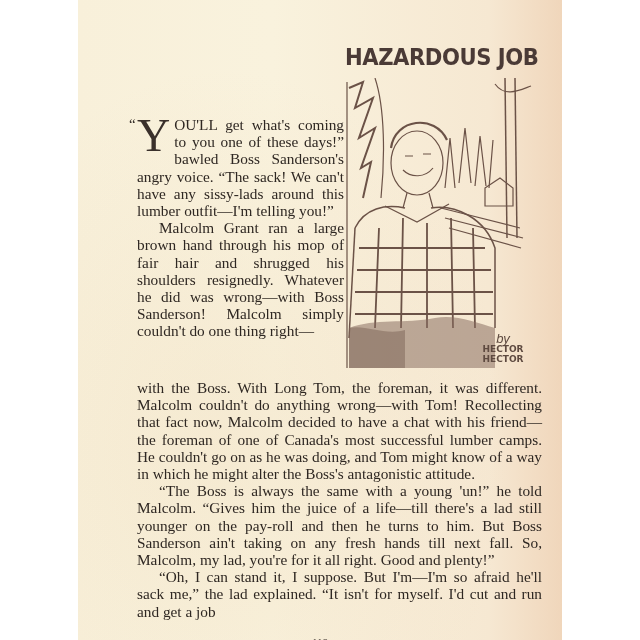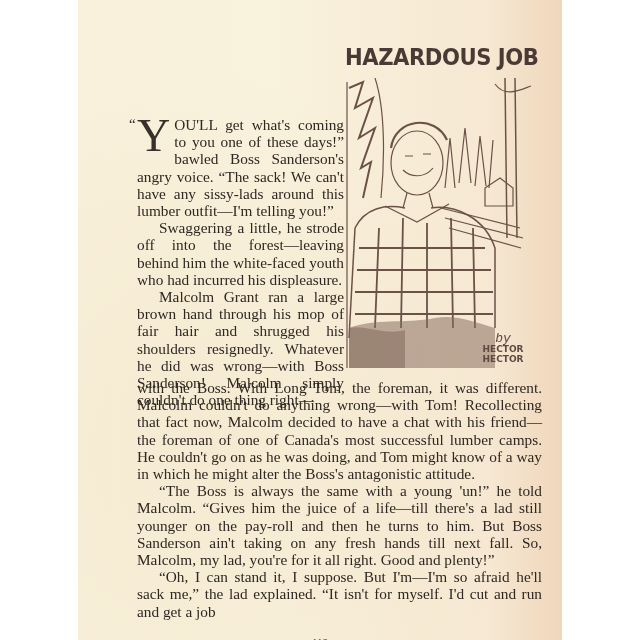--- a/index.html
+++ b/index.html
@@ -23,21 +23,21 @@
     transform: scaleX(0.92); transform-origin:left top;
   }
   .illustration {
     position:absolute; left:345px; top:78px; width:188px; height:292px;
   }
   .illustration svg { width:100%; height:100%; }
   .signature {
     position:absolute; left:468px; top:334px; width:70px; text-align:center;
     color:#5e4a40; font-family:"DejaVu Sans", sans-serif; font-size:9px; line-height:10px; font-weight:bold;
   }
-  .signature .by { font-family:Liberation Mono, monospace; font-style:italic; font-size:13px; font-weight:normal; display:block; }
+  .signature .by { font-family:Liberation Sans, sans-serif; font-style:italic; font-size:13px; font-weight:normal; display:block; }
   .text {
     position:absolute; color:#2e2722; font-size:15.3px; line-height:17.2px;
     text-align:justify;
   }
   .col-narrow { left:137px; top:116px; width:207px; }
   .col-wide { left:137px; top:379px; width:405px; }
   .text p { margin:0; text-indent:22px; }
   .text p.noindent { text-indent:0; }
   .dropcap-wrap { position:relative; }
   .quote-open { position:absolute; left:-8px; top:0px; font-size:15px; }
@@ -101,21 +101,20 @@
   <span>HECTOR</span><br>
   <span>HECTOR</span>
 </div>
 
 <div class="text col-narrow">
   <p class="noindent dropcap-wrap">
     <span class="quote-open">“</span>
     <span class="dropcap">Y</span>
     <span>OU'LL get what's coming to you one of these days!” bawled Boss Sanderson's angry voice. “The sack! We can't have any sissy-lads around this lumber outfit—I'm telling you!”</span>
   </p>
-  <p>Swaggering a little, he strode off into the forest—leaving behind him the white-faced youth who had incurred his displeasure.</p>
   <p>Malcolm Grant ran a large brown hand through his mop of fair hair and shrugged his shoulders resignedly. Whatever he did was wrong—with Boss Sanderson! Malcolm simply couldn't do one thing right—</p>
 </div>
 
 <div class="text col-wide">
   <p class="noindent">with the Boss. With Long Tom, the foreman, it was different. Malcolm couldn't do anything wrong—with Tom! Recollecting that fact now, Malcolm decided to have a chat with his friend—the foreman of one of Canada's most successful lumber camps. He couldn't go on as he was doing, and Tom might know of a way in which he might alter the Boss's antagonistic attitude.</p>
   <p>“The Boss is always the same with a young 'un!” he told Malcolm. “Gives him the juice of a life—till there's a lad still younger on the pay-roll and then he turns to him. But Boss Sanderson ain't taking on any fresh hands till next fall. So, Malcolm, my lad, you're for it all right. Good and plenty!”</p>
   <p>“Oh, I can stand it, I suppose. But I'm—I'm so afraid he'll sack me,” the lad explained. “It isn't for myself. I'd cut and run and get a job</p>
 </div>
 
 <div class="page-number">118</div>

